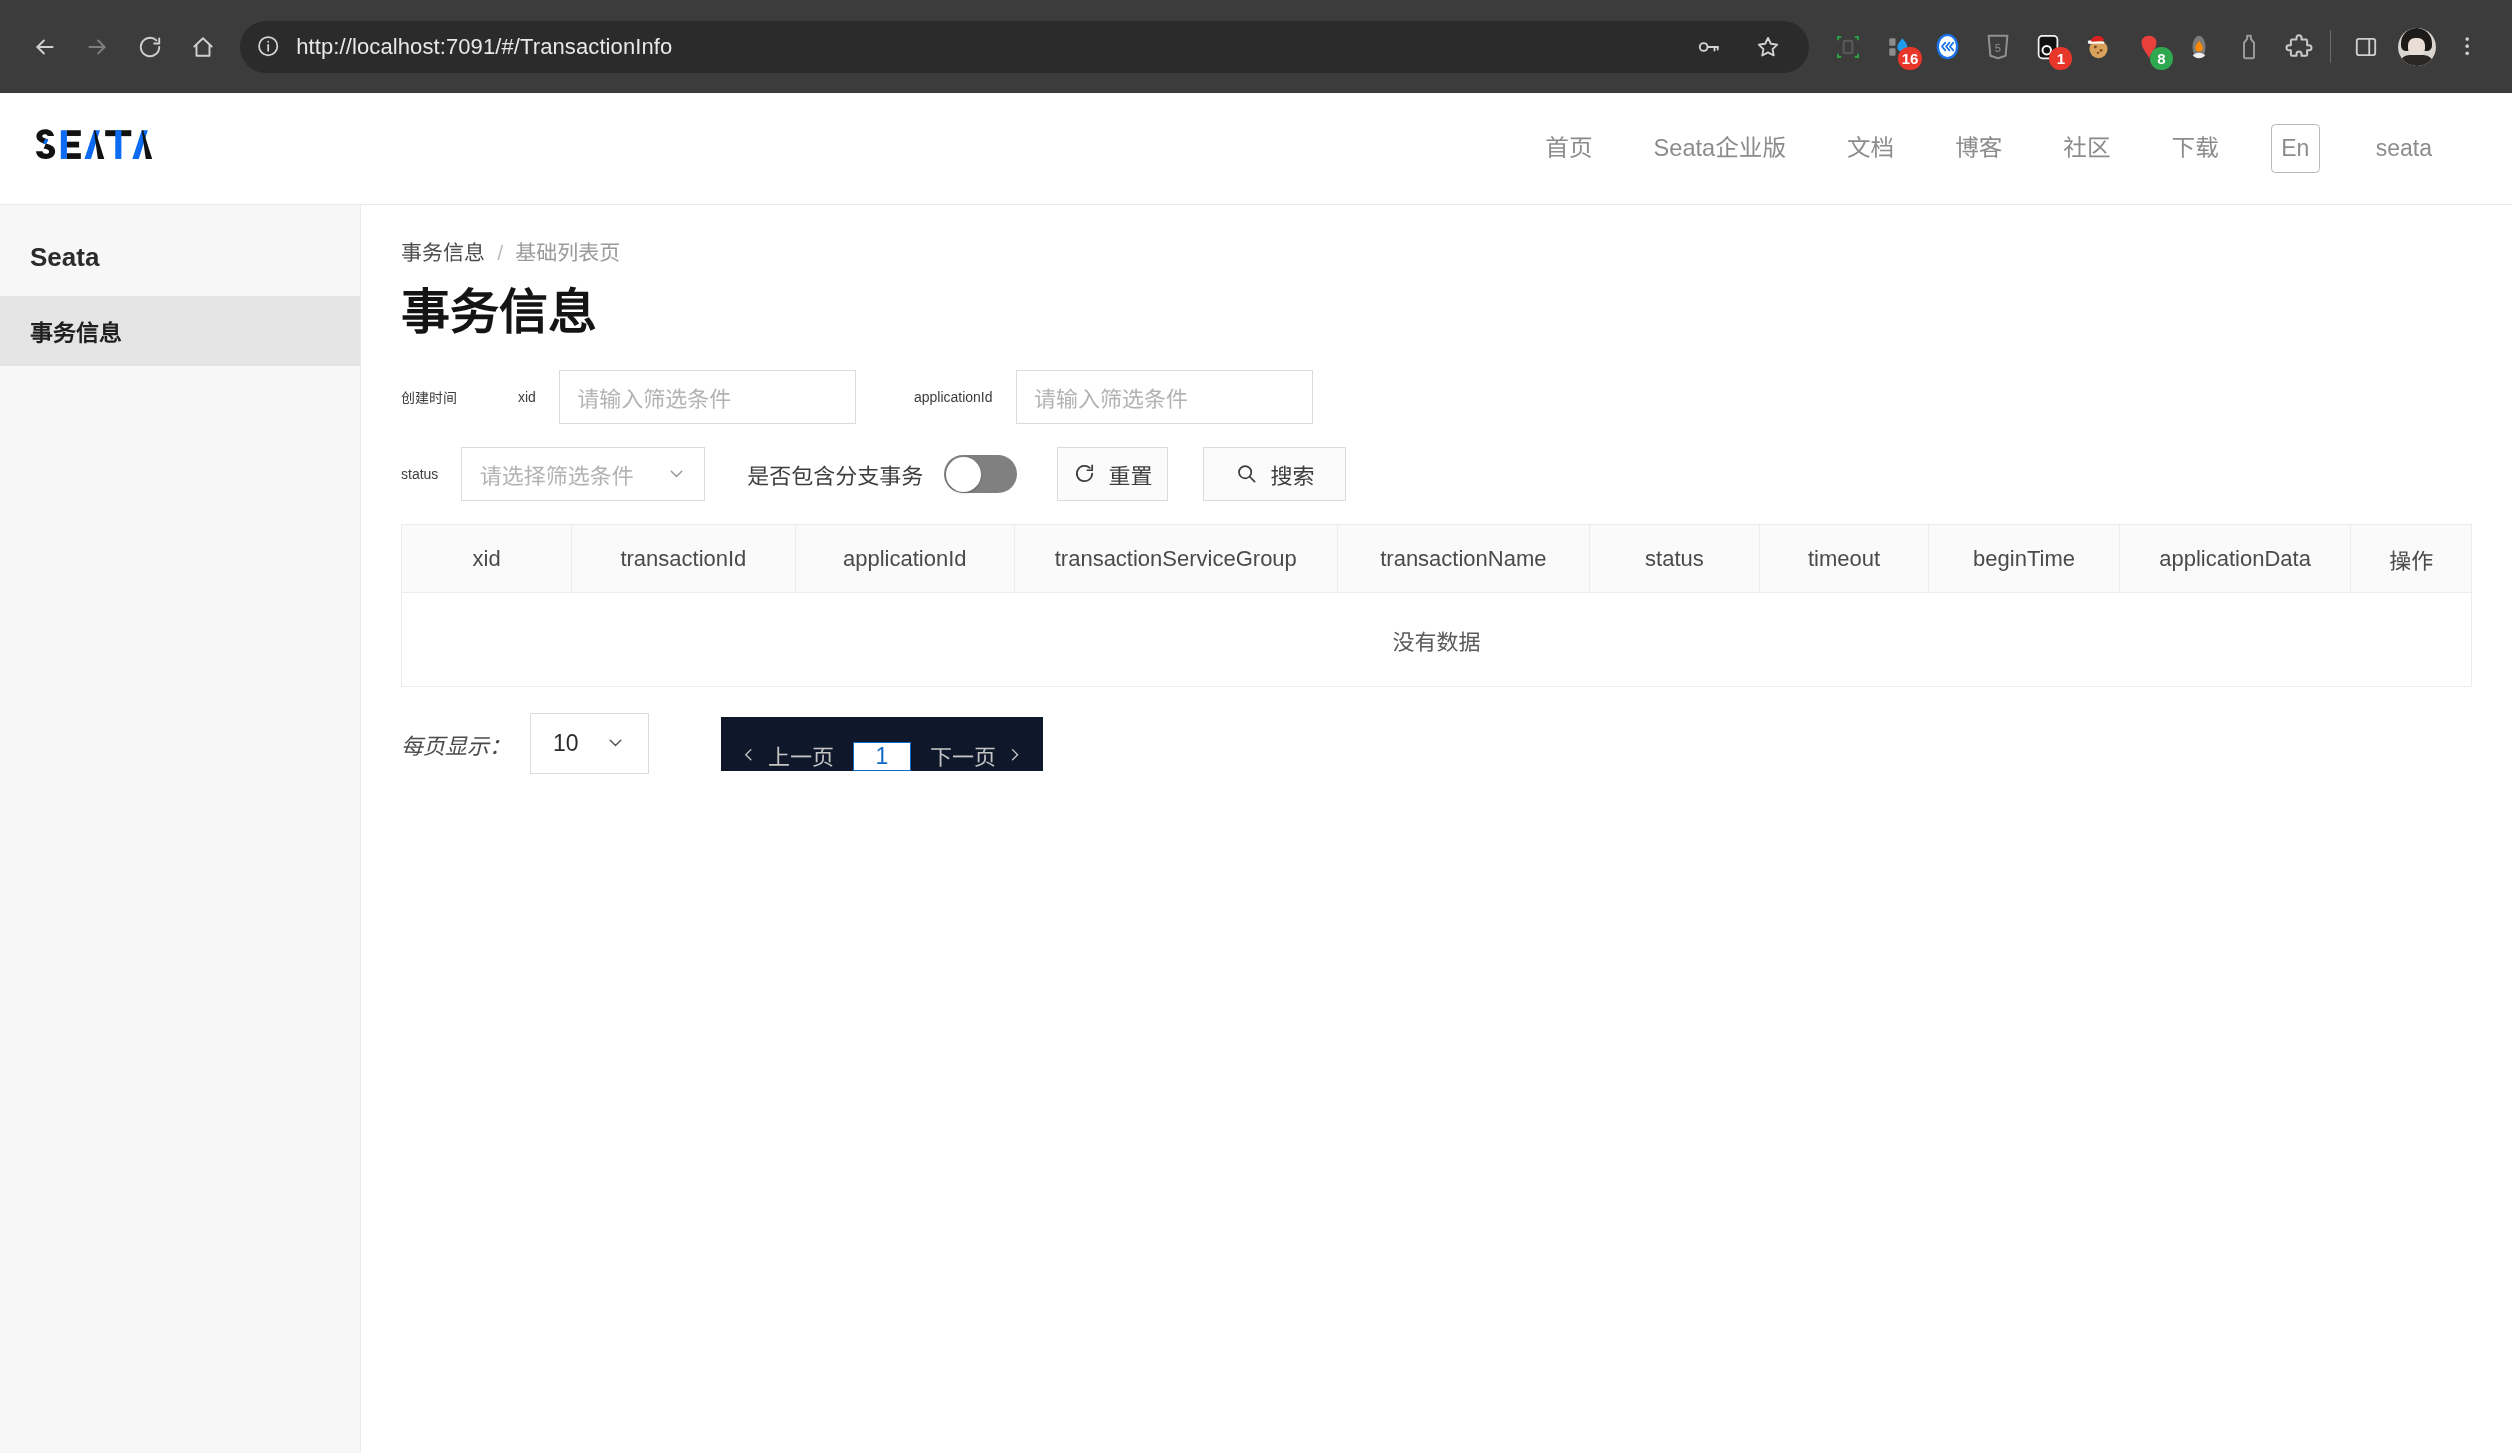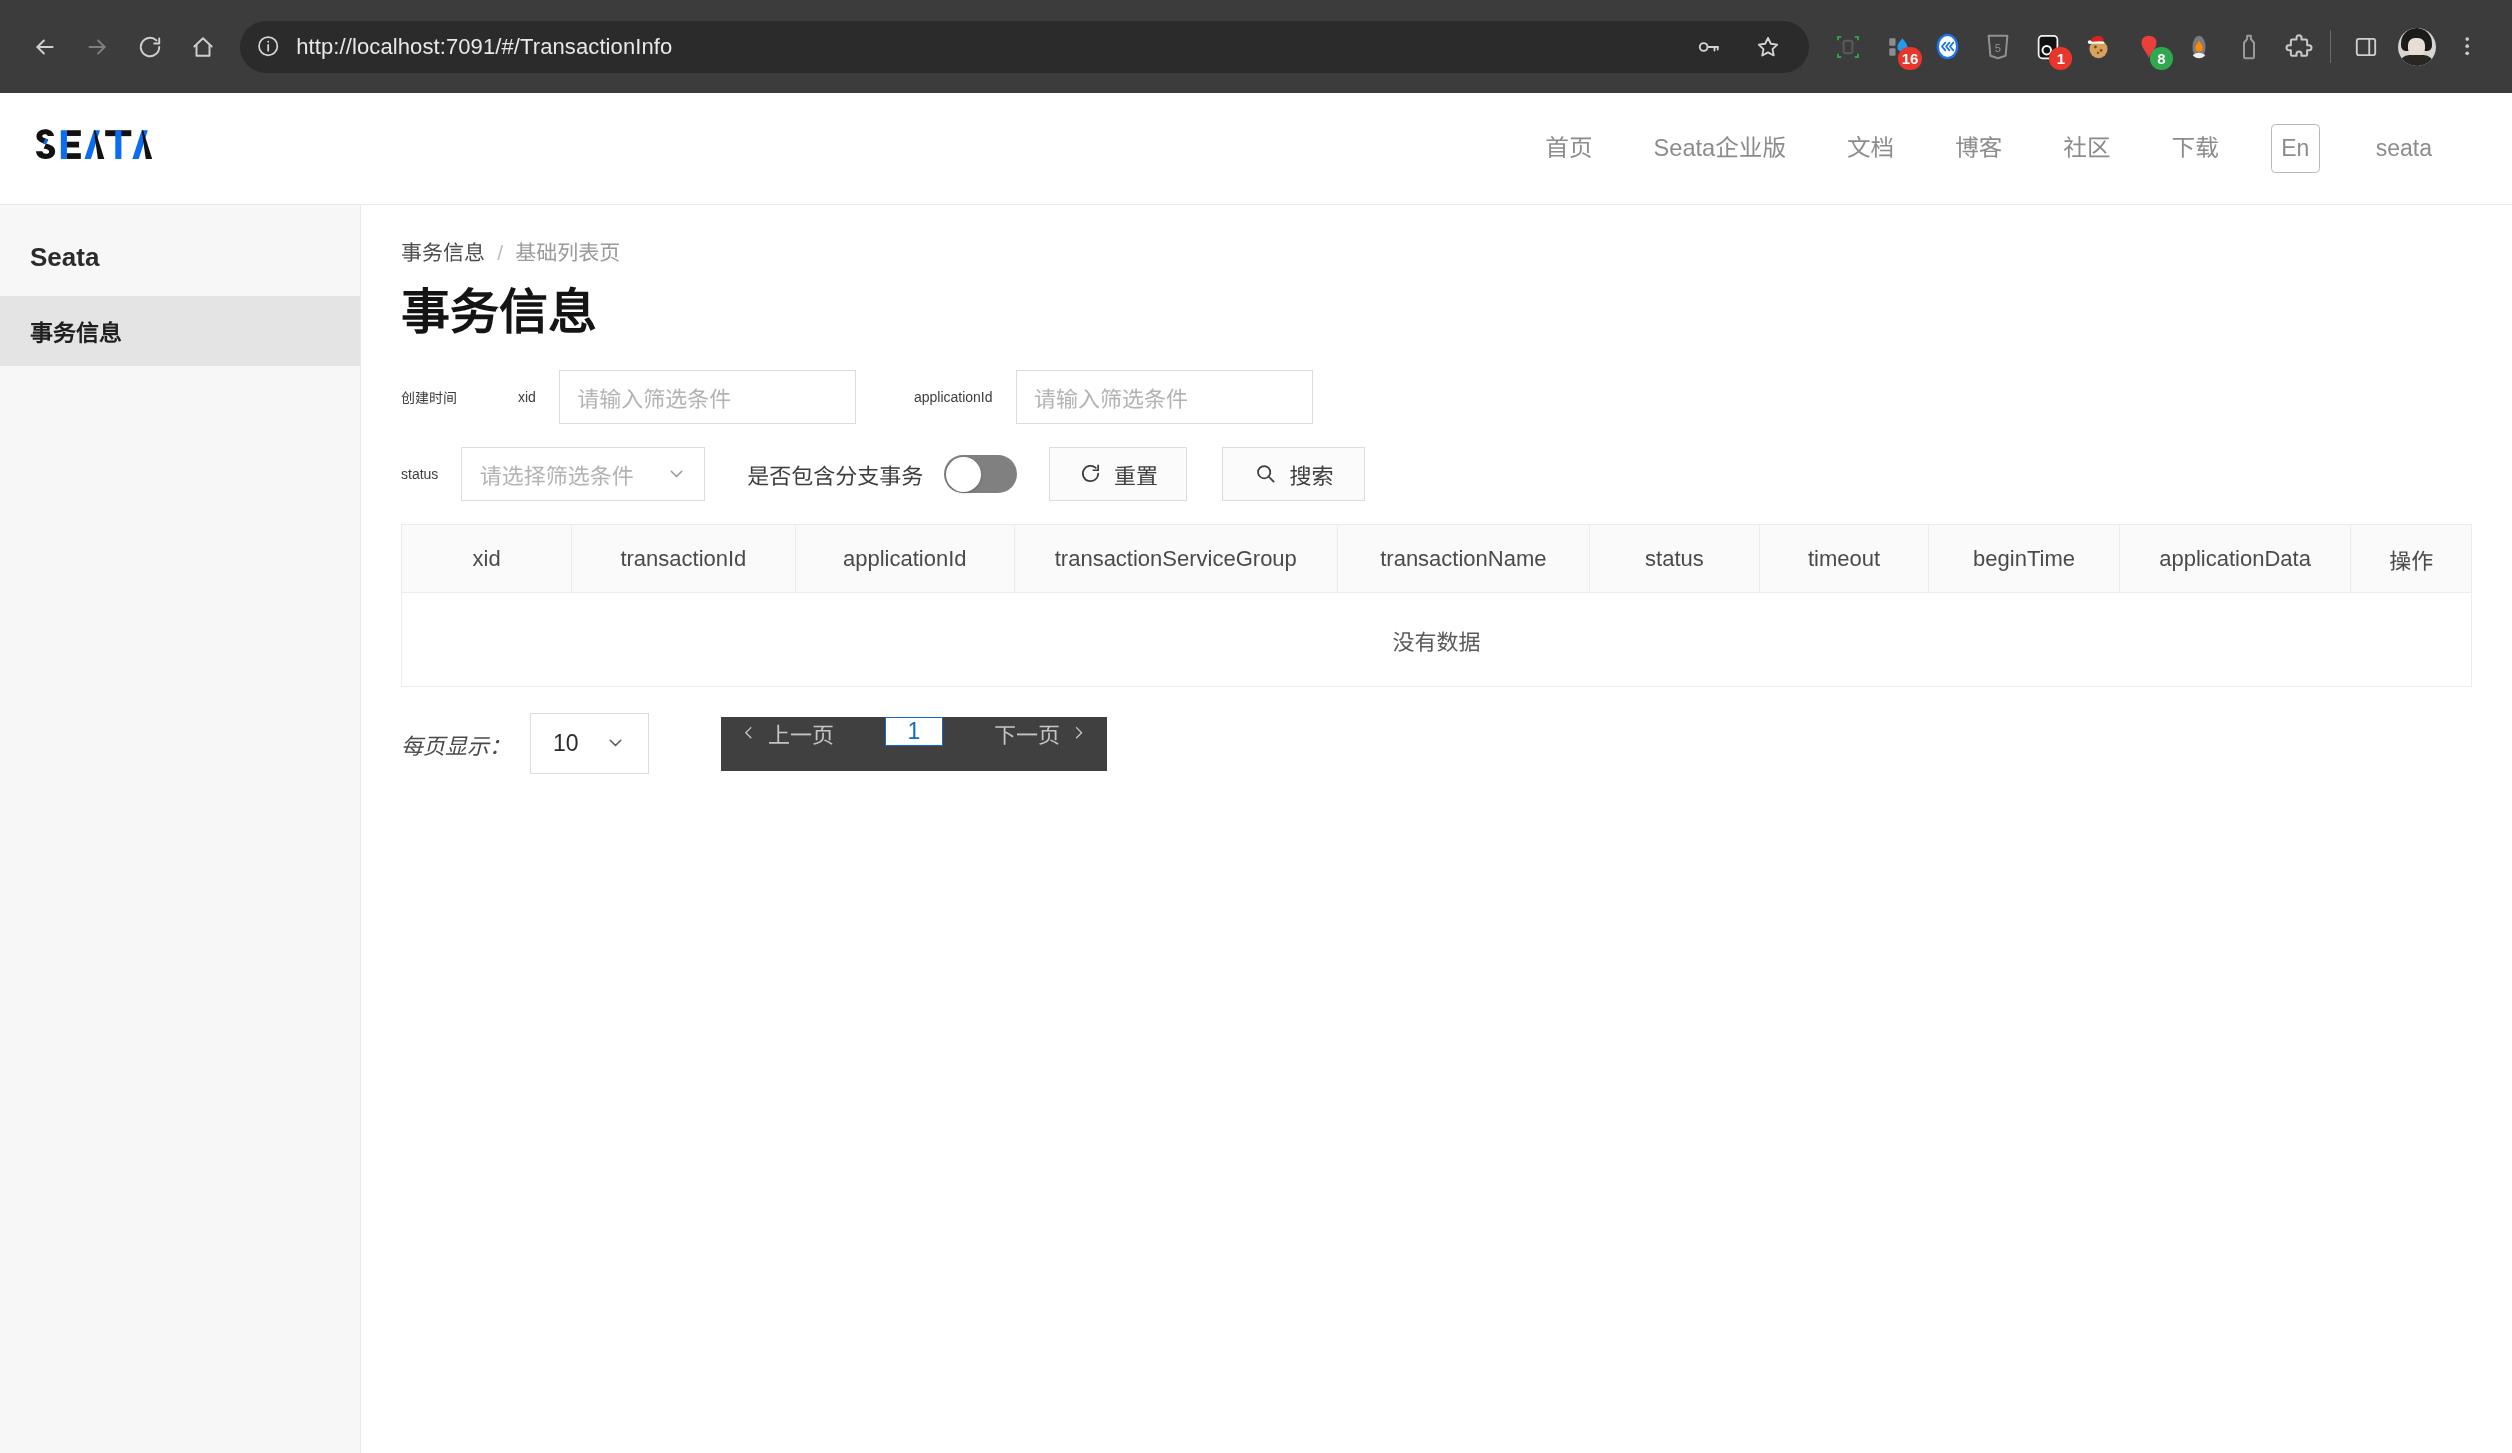--- a/index.html
+++ b/index.html
@@ -386,21 +386,21 @@
     align-items: center;
     justify-content: center;
     gap: 12.2px;
     padding: 0 26px;
     box-sizing: border-box;
     font-size: 22px;
     color: #3d3d3d;
     white-space: nowrap;
     font-family: "Liberation Sans", "DejaVu Sans", sans-serif;
   }
-  .btn-reset { margin-left: 32px; width: 138px; }
+  .btn-reset { margin-left: 40px; width: 111px; }
   .btn-search { margin-left: 35px; width: 143px; }
   .btn svg { display: block; flex: 0 0 auto; }
 
   
   .table-wrap {
     margin-top: 23px;
     border: 0.9px solid #ececec;
     border-bottom: none;
     box-sizing: border-box;
   }
@@ -462,24 +462,23 @@
     padding: 0 22px;
   }
   .page-size-select .ps-value {
     font-size: 23px;
     color: #2b2b2b;
     font-family: "Liberation Sans", sans-serif;
   }
   .pager {
     margin-left: 72px;
     display: flex;
-    align-items: flex-start;
-    background: #404040;
+    align-items: flex-end;
+    background: #0f172a;
     height: 54px;
-    gap: 32px;
   }
   .pager-prev, .pager-next {
     display: flex;
     align-items: center;
     gap: 10.5px;
     padding: 0 19px;
     font-size: 22px;
     color: #c4c4c4;
     white-space: nowrap;
     font-family: "Liberation Sans", "DejaVu Sans", sans-serif;

